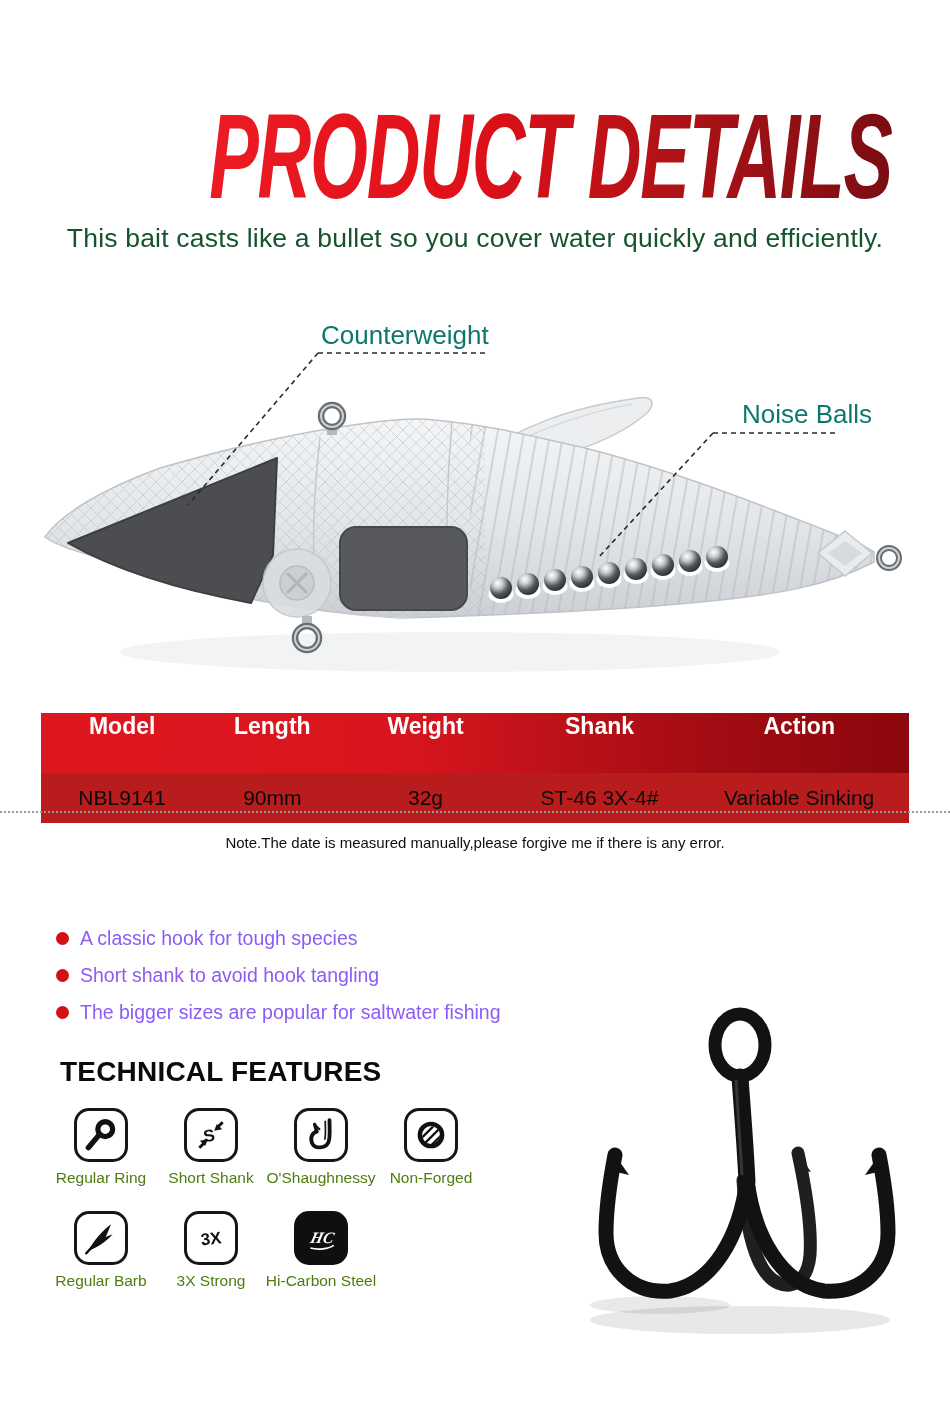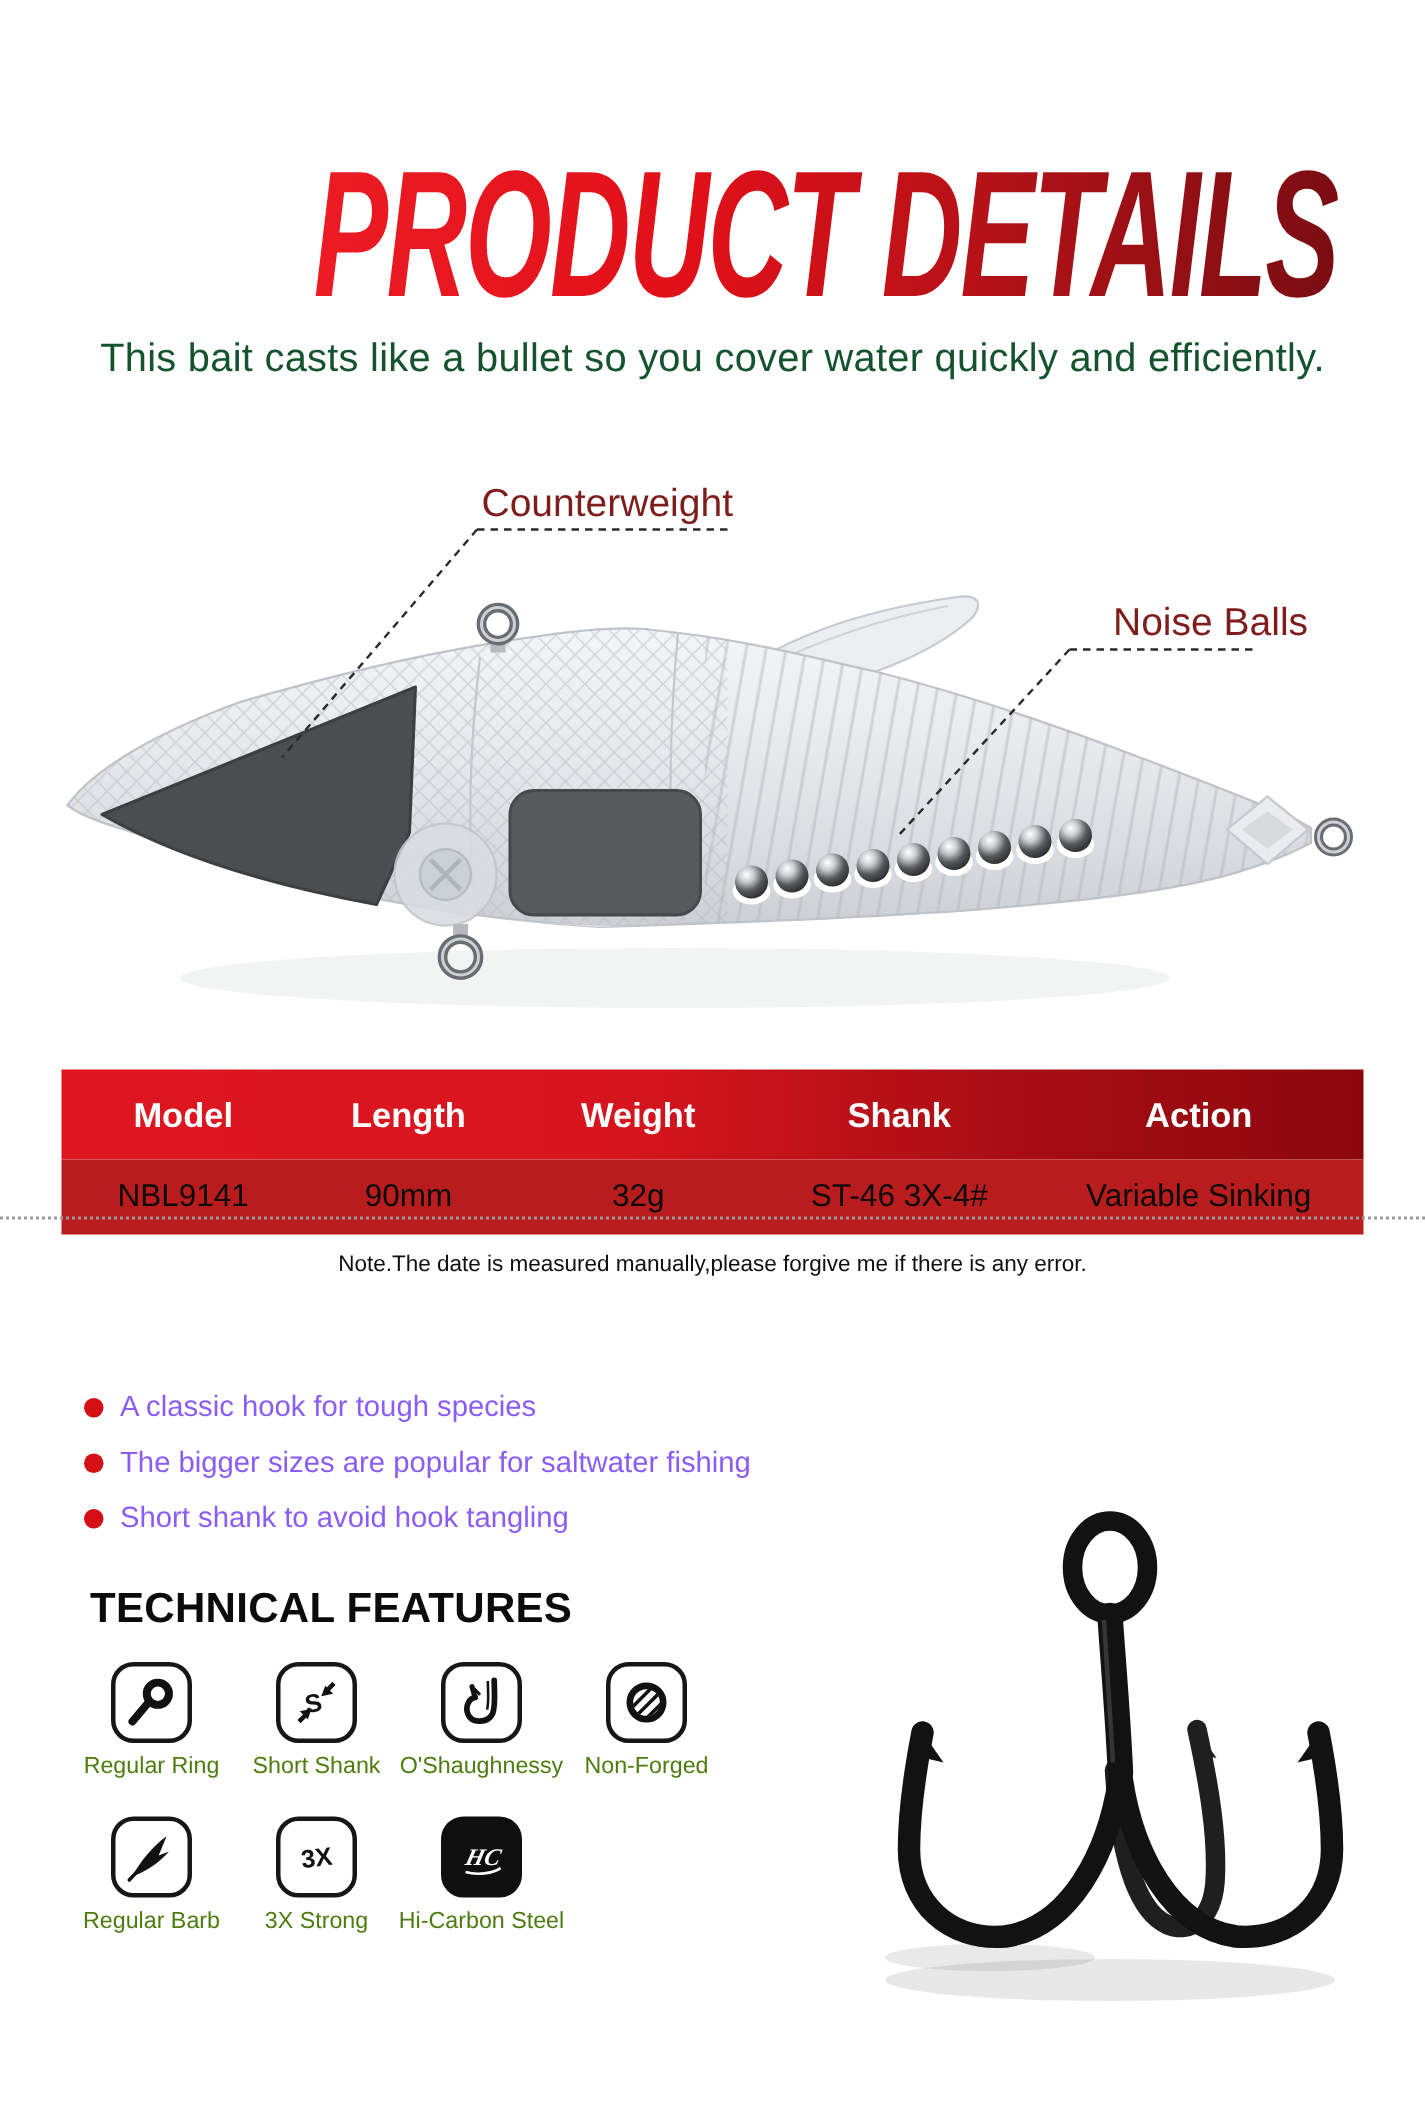--- a/index.html
+++ b/index.html
@@ -17,26 +17,26 @@
     -webkit-background-clip:text;background-clip:text;
     color:transparent;-webkit-text-fill-color:transparent;
   }
   .subtitle{
     position:absolute;top:223px;left:0;width:950px;text-align:center;
     font-size:26.5px;color:#14532d;letter-spacing:.2px;
   }
   
   .figure{position:absolute;top:300px;left:0;width:950px;height:400px;}
   .figure svg{position:absolute;inset:0;}
-  .fig-label{position:absolute;font-size:26px;color:#7f1d1d;white-space:nowrap;}
+  .fig-label{position:absolute;font-size:26px;color:#0f766e;white-space:nowrap;}
   .fig-label.cw{left:321px;top:20px;}
   .fig-label.nb{left:742px;top:99px;}
   
   .spec-table{position:absolute;top:713px;left:41px;width:868px;}
-  .thead{display:flex;height:60px;align-items:center;
+  .thead{display:flex;height:60px;
     background:linear-gradient(90deg,#de1620 0%,#d8151e 42%,#a50d13 75%,#8c070d 100%);}
   .trow{display:flex;height:50px;align-items:center;background:#b91c1c;}
   .th,.td{text-align:center;overflow:visible;white-space:nowrap;}
   .th{color:#fff;font-weight:bold;font-size:23px;}
   .td{color:#0a0a0a;font-size:21px;}
   .c0{width:18.7%;} .c1{width:15.9%;} .c2{width:19.4%;} .c3{width:20.7%;} .c4{width:25.3%;}
   .divider{position:absolute;top:811px;left:0;width:950px;border-top:2px dotted #9a9a9a;height:0;}
   .note{position:absolute;top:834px;left:0;width:950px;text-align:center;
     font-size:15px;color:#0f0f0f;}
   
@@ -179,25 +179,25 @@
 <div class="divider"></div>
 <div class="note">Note.The date is measured manually,please forgive me  if there is any error.</div>
 
 <div class="features">
   <div class="feature-item">
     <span class="dot"></span>
     <span class="feature-text">A classic hook for tough species</span>
   </div>
   <div class="feature-item">
     <span class="dot"></span>
-    <span class="feature-text">The bigger sizes are popular for saltwater fishing</span>
+    <span class="feature-text">Short shank to avoid hook tangling</span>
   </div>
   <div class="feature-item">
     <span class="dot"></span>
-    <span class="feature-text">Short shank to avoid hook tangling</span>
+    <span class="feature-text">The bigger sizes are popular for saltwater fishing</span>
   </div>
 </div>
 
 <div class="tech-heading">TECHNICAL FEATURES</div>
 
 <div class="icon-row r1">
   <div class="icon-cell">
     <div class="icon-box">
       <svg viewBox="0 0 34 34" width="36" height="36">
         <circle cx="21" cy="11.5" r="7" fill="none" stroke="#111" stroke-width="5"></circle>

